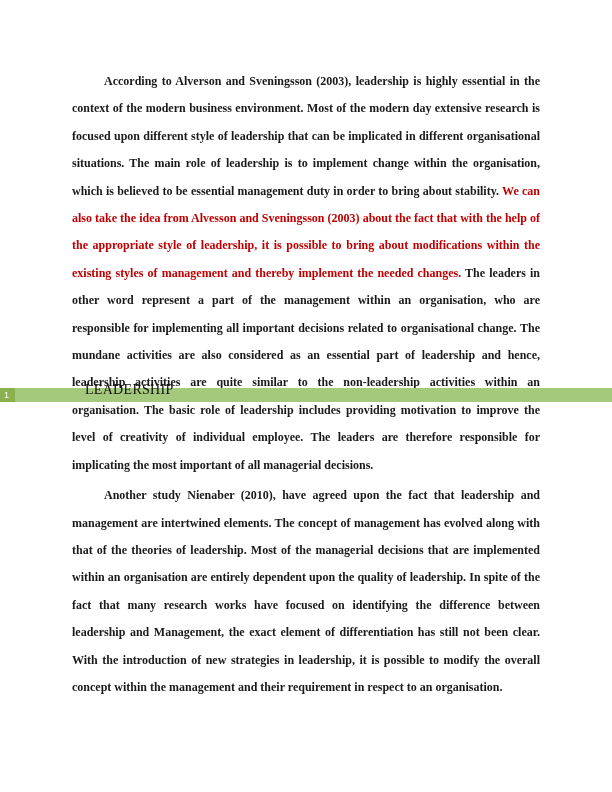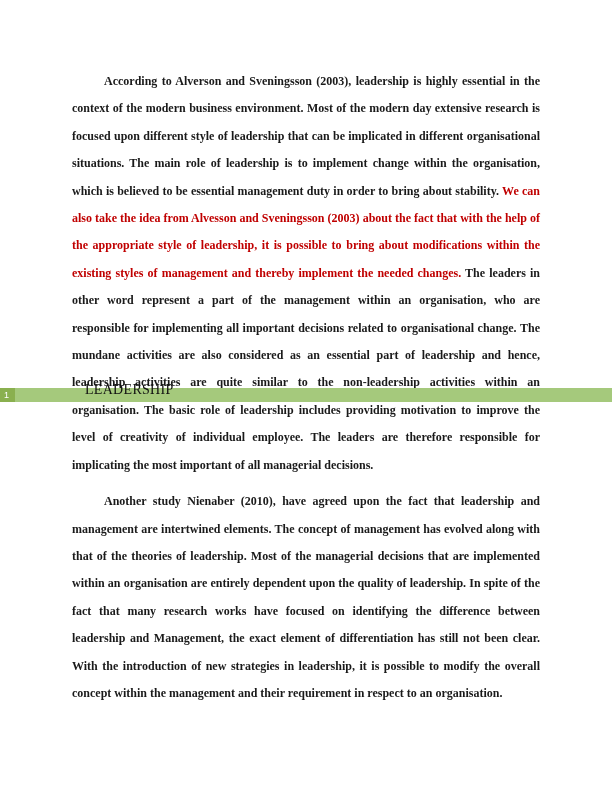--- a/index.html
+++ b/index.html
@@ -20,21 +20,21 @@
     z-index: 1;
   }
   .para {
     font-size: 12px;
     line-height: 27.4px;
     text-align: justify;
     color: #1a1a1a;
     text-indent: 32px;
     font-weight: bold;
   }
-  .para + .para { margin-top: 9px; }
+  .para + .para { margin-top: 3px; }
   .red-run { color: #c00000; }
   .section-band {
     position: absolute;
     left: 0;
     top: 388px;
     width: 612px;
     height: 14px;
     background: #a5c97c;
     z-index: 2;
   }

